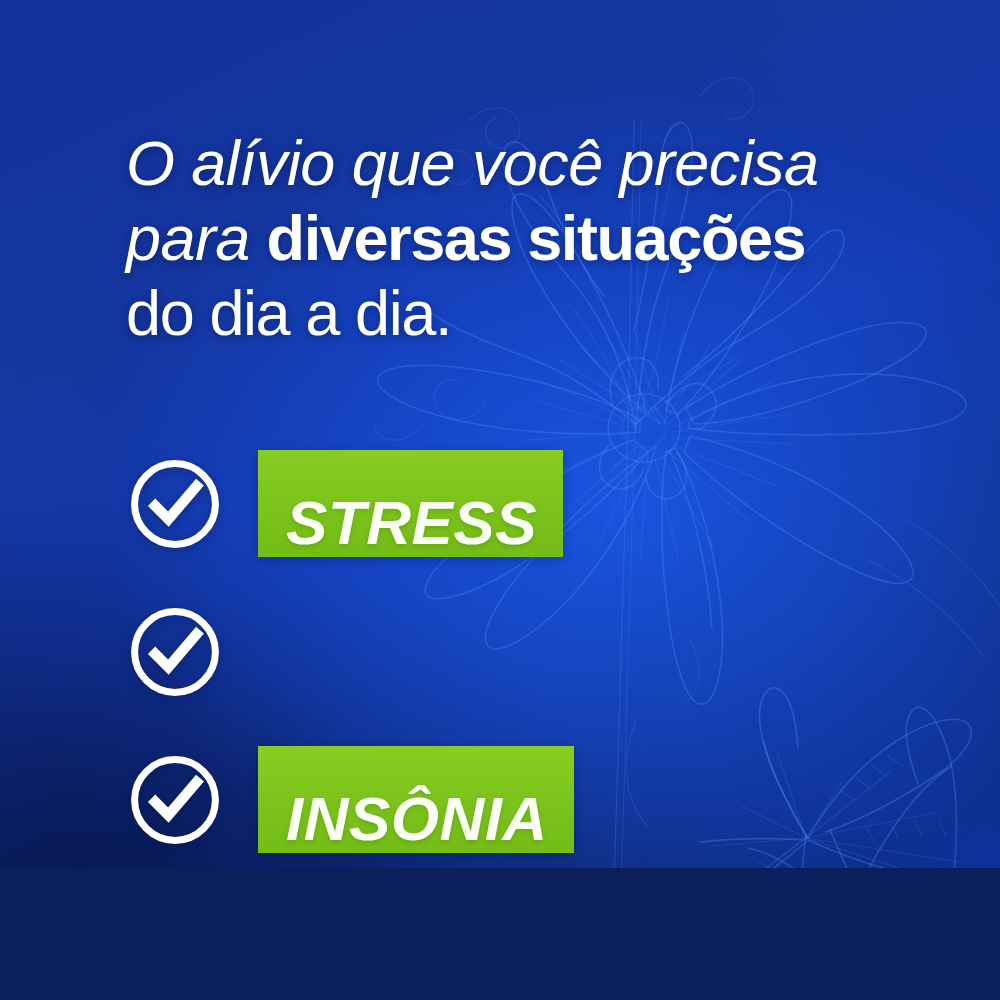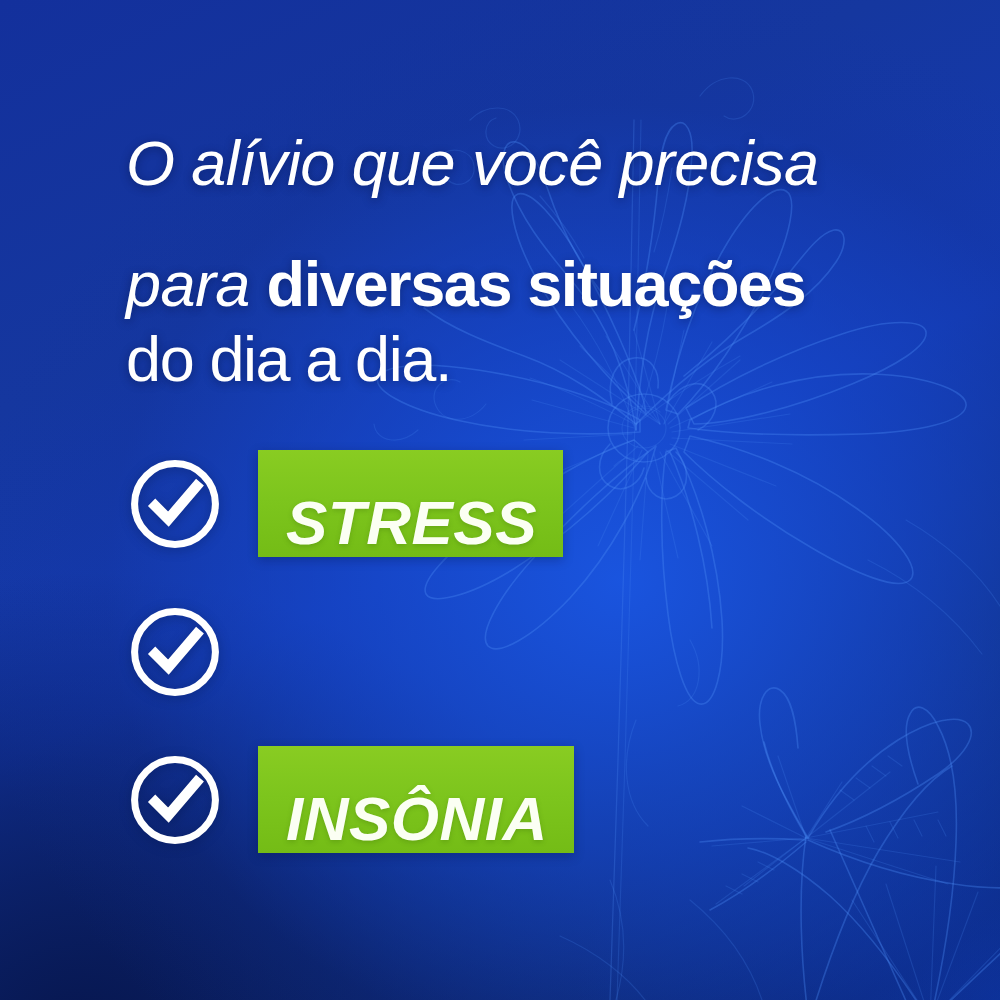--- a/index.html
+++ b/index.html
@@ -4,21 +4,21 @@
 <title>Alívio</title>
 <style>
   html, body {
     margin: 0;
     padding: 0;
     background: #0b1f5a;
   }
   #stage {
     position: relative;
     width: 1000px;
-    height: 1000px;
+    height: 868px;
     overflow: hidden;
     font-family: "Liberation Sans", "DejaVu Sans", sans-serif;
     background-color: #1436a8;
     background-image:
       radial-gradient(ellipse 78% 72% at 62% 58%, rgba(26,86,226,0.95) 0%, rgba(22,72,206,0.62) 38%, rgba(17,50,160,0.18) 66%, rgba(12,34,110,0.0) 84%),
       radial-gradient(ellipse 70% 60% at 8% 104%, rgba(6,20,74,0.92) 0%, rgba(8,24,84,0.55) 42%, rgba(10,30,100,0.0) 78%),
       radial-gradient(ellipse 60% 55% at 100% 100%, rgba(14,64,200,0.55) 0%, rgba(14,60,190,0.0) 70%),
       linear-gradient(155deg, #13309c 0%, #15379f 28%, #143ab0 52%, #10307f 76%, #0a1f5e 100%);
   }
 
@@ -53,21 +53,21 @@
     left: 126px;
     top: 126px;
     width: 790px;
     color: #ffffff;
     font-size: 63px;
     line-height: 75px;
     letter-spacing: -0.6px;
     text-shadow: 0 2px 10px rgba(4,16,60,0.45);
   }
   #headline .ln1 { display: block; font-style: italic; font-weight: 400; }
-  #headline .ln2 { display: block; margin-top: 46px; }
+  #headline .ln2 { display: block; }
   #headline .ln2 .it { font-style: italic; font-weight: 400; }
   #headline .ln2 .bd { font-weight: 700; letter-spacing: -1.4px; }
   #headline .ln3 { display: block; font-weight: 400; letter-spacing: -1.4px; }
 
   
   #benefits {
     position: absolute;
     left: 128px;
     top: 450px;
     width: 760px;

